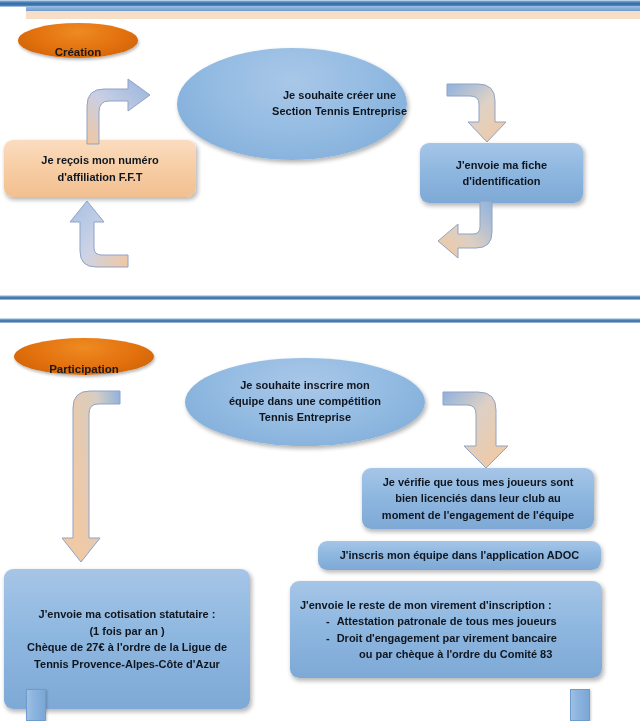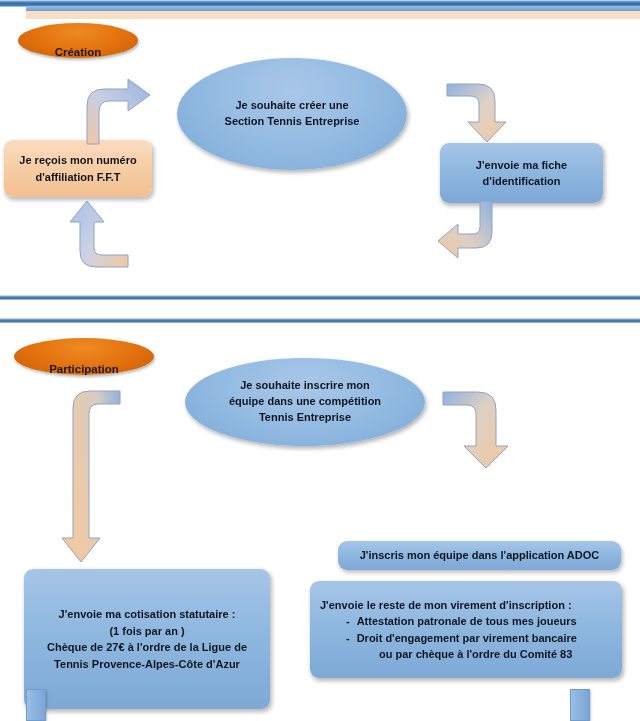--- a/index.html
+++ b/index.html
@@ -55,21 +55,21 @@
     box-shadow:1.5px 2.5px 4px rgba(0,0,0,.28);
     display:flex;align-items:center;justify-content:center;text-align:center;
     color:#10161f;font-weight:bold;font-size:10.5px;line-height:1.5;
   }
   .box-blue{
     position:absolute;border-radius:9px;
     background:linear-gradient(to bottom,#a6c5e7 0%,#8fb8e0 45%,#7ea9d6 100%);
     box-shadow:1.5px 2.5px 4px rgba(0,0,0,.28);
     display:flex;align-items:center;justify-content:center;text-align:center;
     color:#10161f;font-weight:bold;font-size:11px;line-height:1.5;
-    box-sizing:border-box;padding:4px 8px;margin-left:20px;
+    box-sizing:border-box;padding:4px 8px;
   }
   .box-peach{
     position:absolute;border-radius:9px;
     background:linear-gradient(to bottom,#fbdcc0 0%,#f7cda4 50%,#f2bf90 100%);
     box-shadow:1.5px 2.5px 4px rgba(0,0,0,.28);
     display:flex;align-items:center;justify-content:center;text-align:center;
     color:#10161f;font-weight:bold;font-size:11px;line-height:1.5;
     box-sizing:border-box;padding:4px 8px;
   }
   .box-list{
@@ -101,33 +101,33 @@
   <div class="top-band"></div>
   <div class="top-band2"></div>
   <div class="peach-strip"></div>
   <div class="mid-rule-a"></div>
   <div class="mid-rule-b"></div>
 
   <div class="badge" style="left:18px;top:23px;width:120px;height:35px;">
     <span>Création</span>
   </div>
 
-  <div class="ellipse-blue" style="left:177px;top:58px;width:230px;height:112px;">
+  <div class="ellipse-blue" style="left:177px;top:48px;width:230px;height:112px;justify-content:flex-end;">
     <span>
       Je souhaite créer une<br>Section Tennis Entreprise
     </span>
   </div>
 
   <div class="box-blue" style="left:420px;top:143px;width:163px;height:60px;">
     <span>
       J'envoie ma fiche<br>d'identification
     </span>
   </div>
 
-  <div class="box-peach" style="left:4px;top:140px;width:148px;height:57px;">
+  <div class="box-peach" style="left:4px;top:140px;width:192px;height:57px;">
     <span>
       Je reçois mon numéro<br>d'affiliation F.F.T
     </span>
   </div>
 
 
   <svg class="arrow-svg" style="left:76px;top:78px;" width="76" height="68" viewBox="0 0 76 68">
     <defs>
       <linearGradient id="gA" x1="0" y1="1" x2="1" y2="0">
         <stop offset="0%" stop-color="#f2c79f"></stop>
@@ -174,20 +174,25 @@
   <div class="badge" style="left:14px;top:338px;width:140px;height:37px;">
     <span>Participation</span>
   </div>
 
   <div class="ellipse-blue" style="left:185px;top:358px;width:240px;height:88px;">
     <span>
       Je souhaite inscrire mon<br>équipe dans une compétition<br>Tennis Entreprise
     </span>
   </div>
 
+  <div class="box-blue" style="left:362px;top:468px;width:232px;height:61px;">
+    <span>
+      Je vérifie que tous mes joueurs sont<br>bien licenciés dans leur club au<br>moment de l'engagement de l'équipe
+    </span>
+  </div>
 
   <div class="box-blue" style="left:318px;top:541px;width:283px;height:29px;">
     <span>J'inscris mon équipe dans l'application ADOC</span>
   </div>
 
   <div class="box-blue" style="left:4px;top:569px;width:246px;height:140px;align-items:center;">
     <span>
       J'envoie ma cotisation statutaire :<br>(1 fois par an )<br>Chèque de 27€ à l'ordre de la Ligue de<br>Tennis Provence-Alpes-Côte d'Azur
     </span>
   </div>

